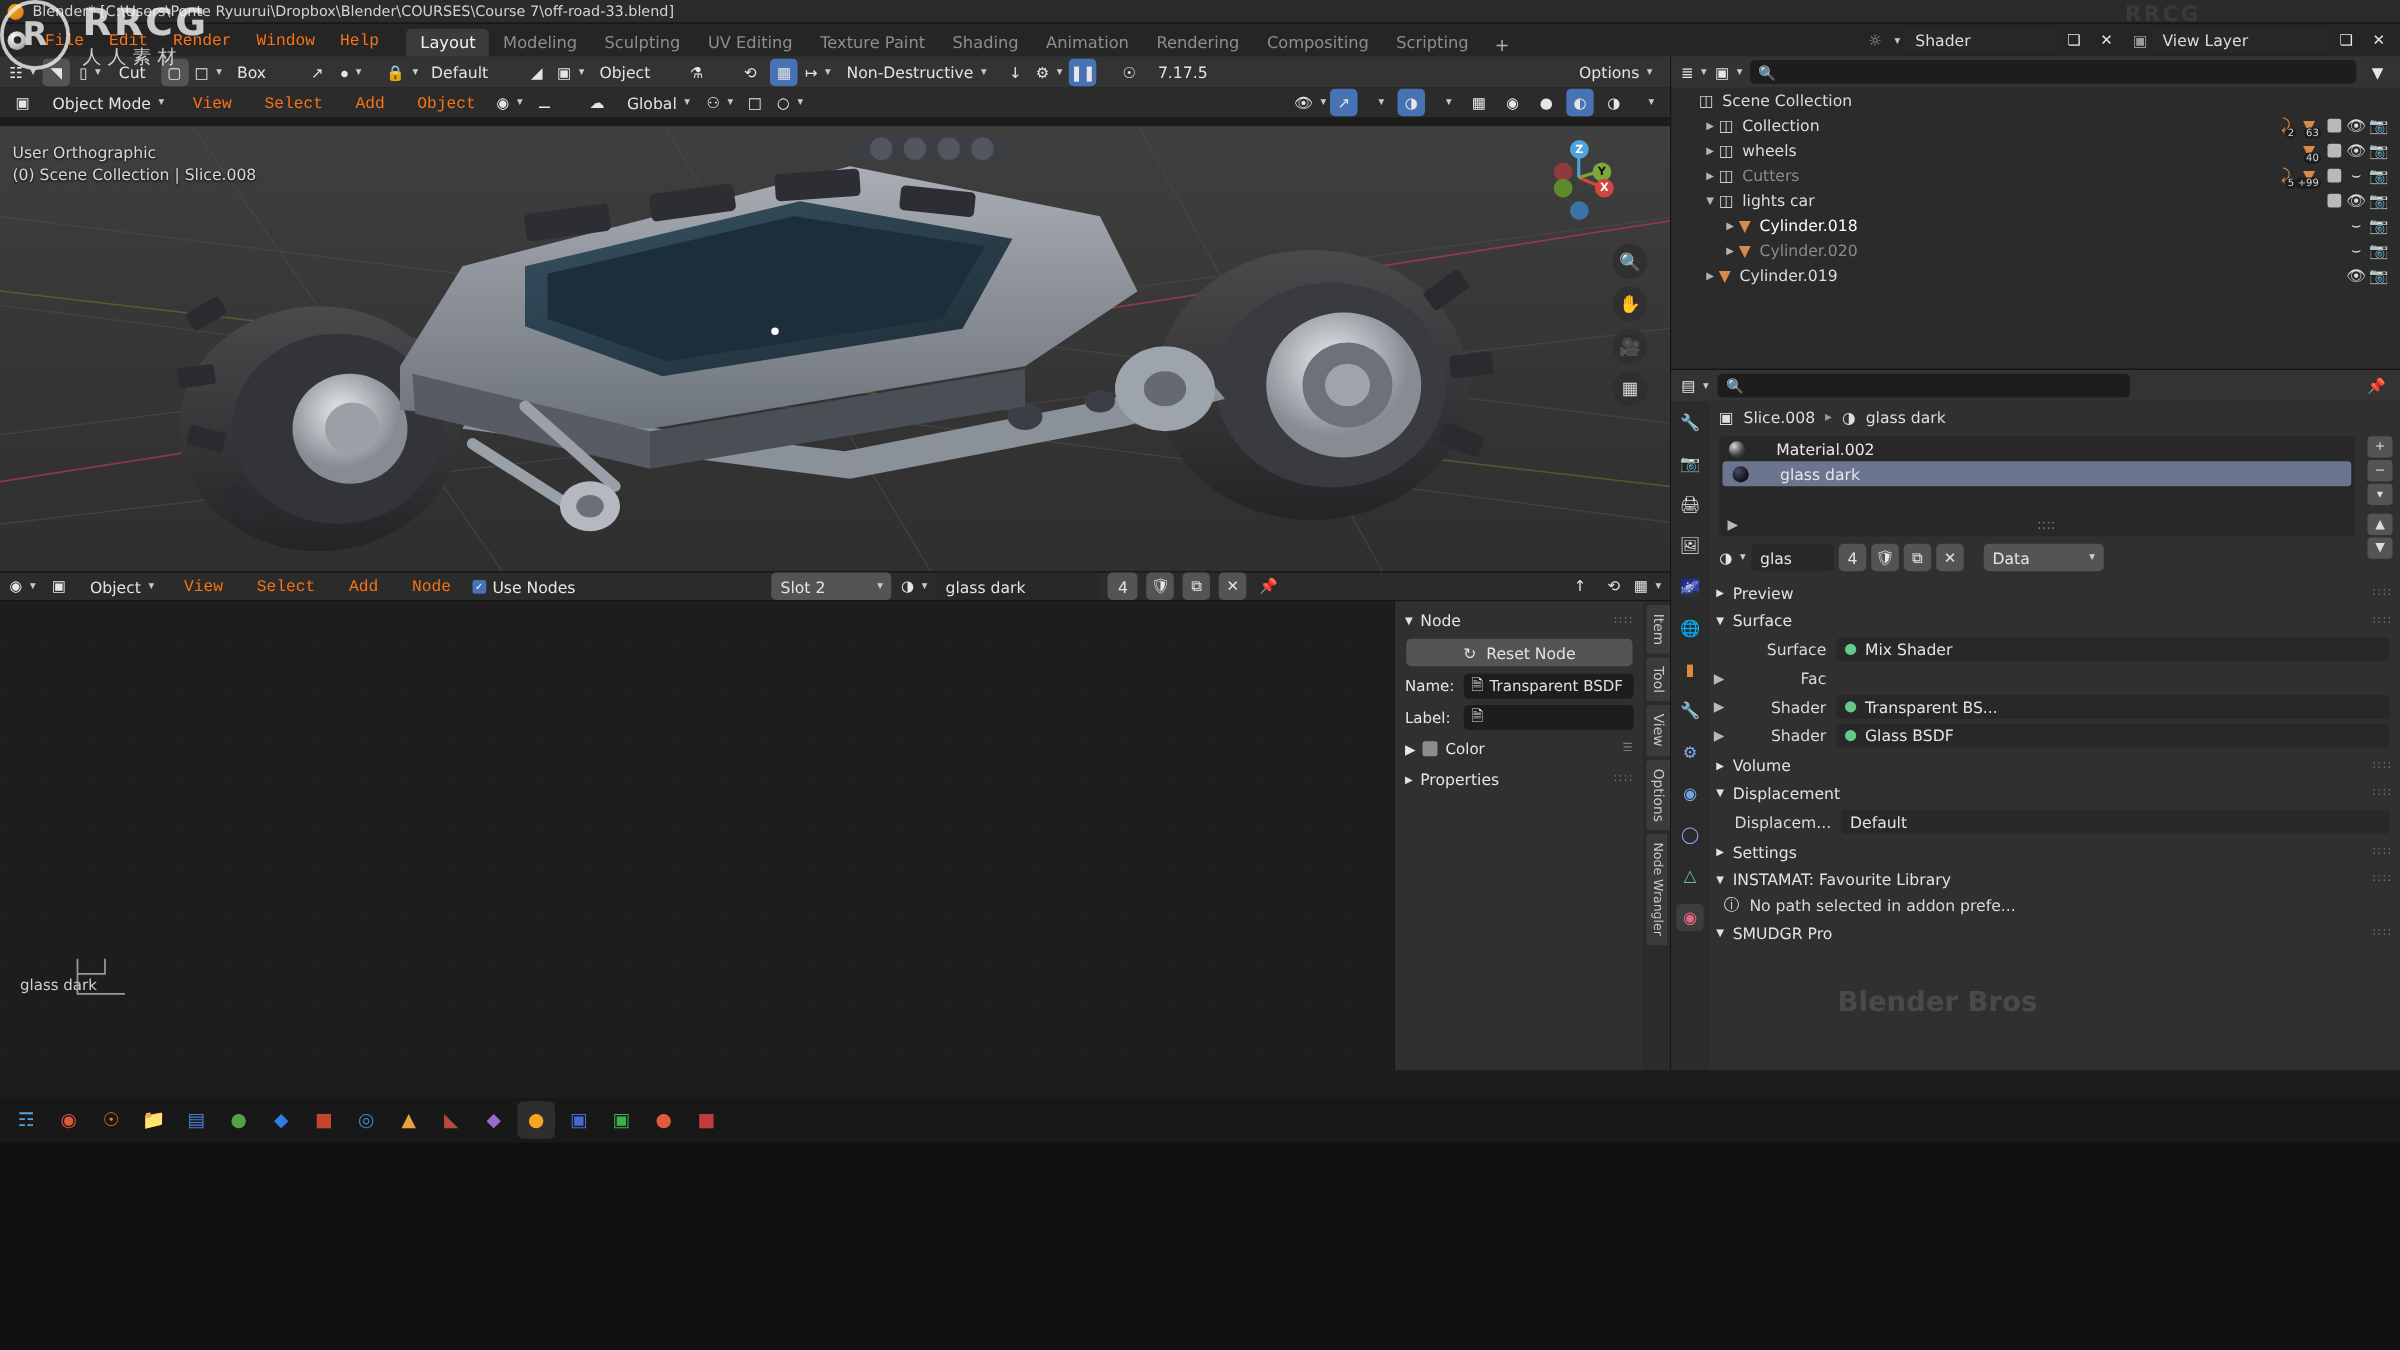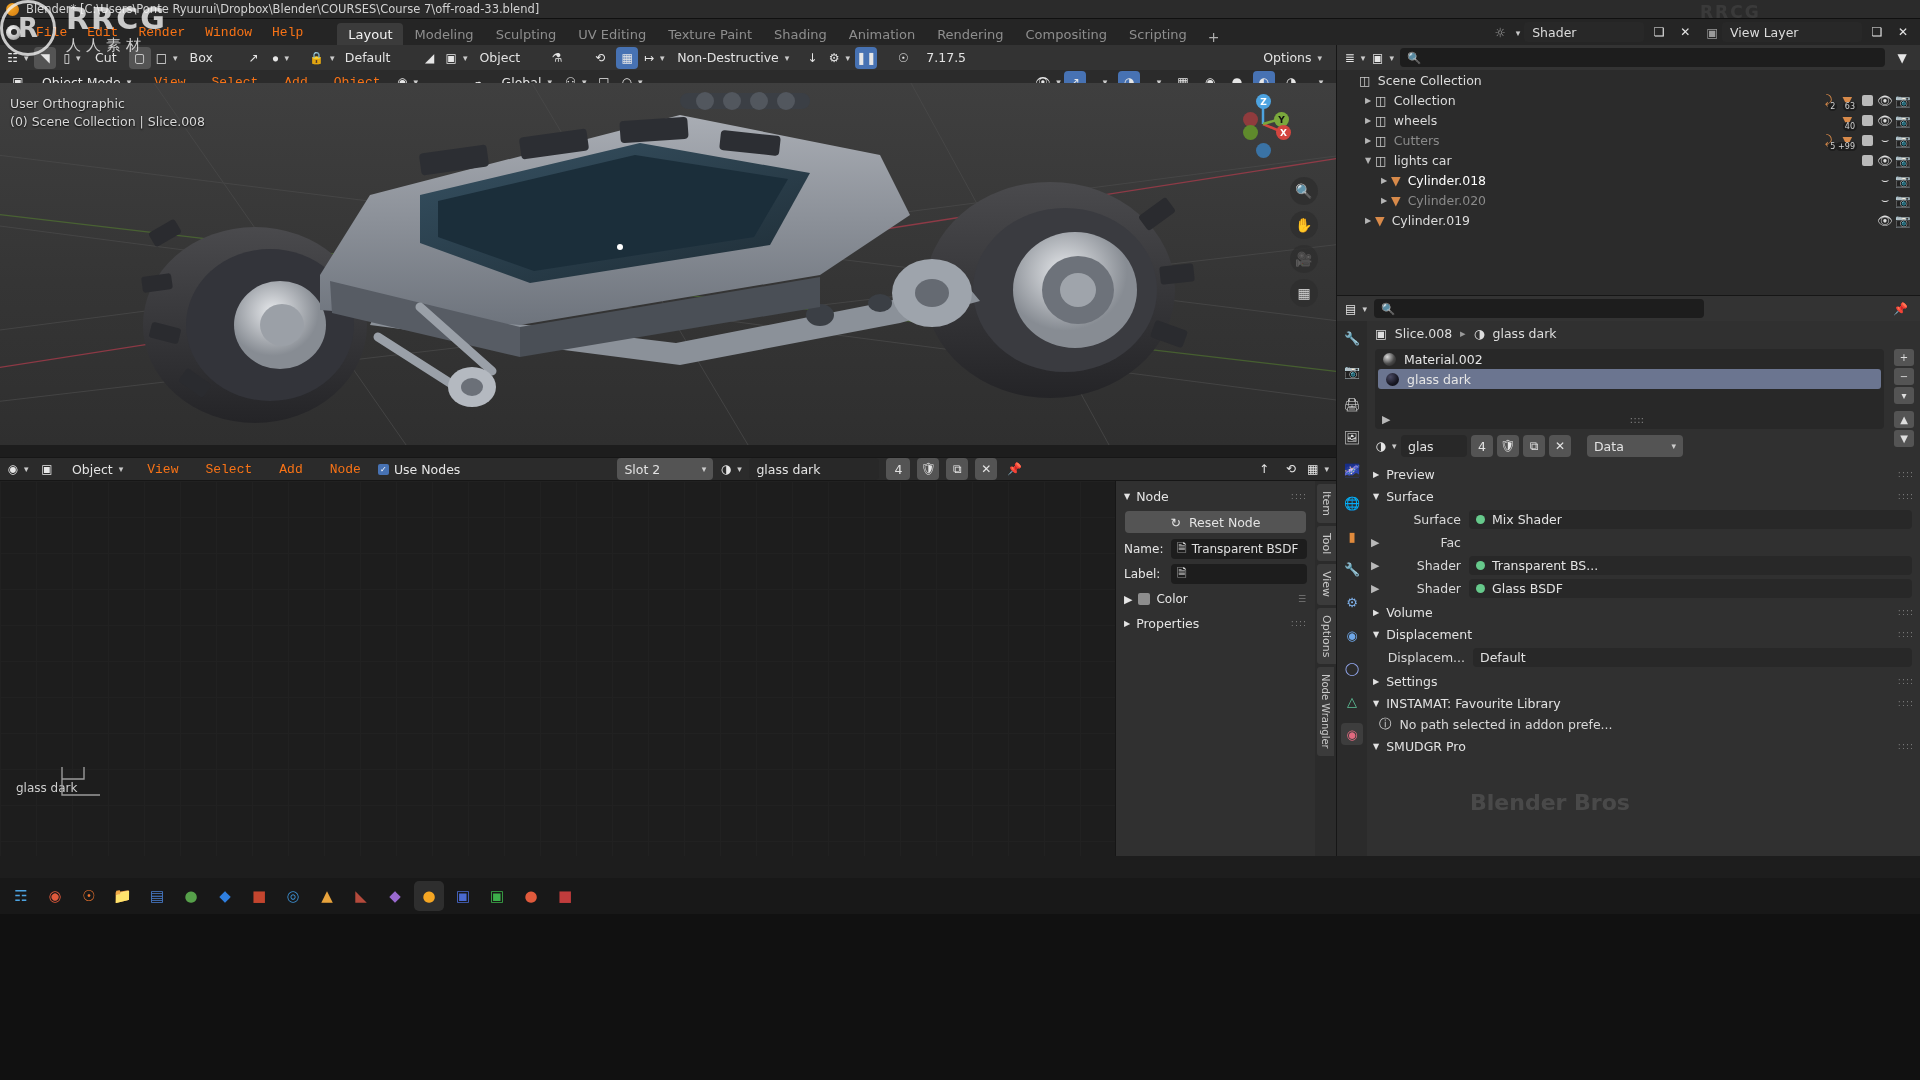--- a/index.html
+++ b/index.html
@@ -32,40 +32,40 @@
   #topbar { position:absolute; left:0; top:19px; width:1920px; height:26px;
      background:#252525; display:flex; align-items:center; }
   #topbar .blogo{ width:26px; height:26px; display:flex; align-items:center;
      justify-content:center; }
   #topbar .blogo div{ width:15px;height:15px;border-radius:50%;
      background:radial-gradient(circle at 35% 32%,#fafafa,#b9b9b9 60%,#6d6d6d); position:relative;}
   #topbar .blogo div:after{content:"";position:absolute;width:6px;height:6px;border-radius:50%;
      background:#2a2a2a;left:5.5px;top:4px;}
   .menu-item { padding:0 10px; height:26px; display:flex; align-items:center;
      font-size:13px; color:#f97316;font-family:Liberation Mono, monospace; }
-  .ws-tabs { display:flex; align-items:flex-end; height:26px; margin-left:24px; }
+  .ws-tabs { display:flex; align-items:flex-end; height:26px; margin-left:12px; }
   .ws { padding:0 11px; height:22px; display:flex; align-items:center;
         font-size:13px; color:#8e8e8e; border-radius:4px 4px 0 0; }
   .ws.active { background:#3b3b3b; color:#f2f2f2; }
   .ws-plus { padding:0 10px; color:#b0b0b0; font-size:14px; }
   #topbar-right { margin-left:auto; display:flex; align-items:center; gap:4px; padding-right:6px;}
   .scenefield { background:#282828; border-radius:4px; height:20px; display:flex;
      align-items:center; padding:0 8px; font-size:12.5px; color:#dcdcdc; }
 
   
   #toolheader { position:absolute; left:0; top:45px; width:1336px; height:25px;
      background:#333; display:flex; align-items:center; gap:5px; padding:0 7px; }
 
   
   #vpheader { position:absolute; left:0; top:70px; width:1336px; height:25px;
      background:#2b2b2b; display:flex; align-items:center; gap:6px; padding:0 7px;
      border-bottom:1px solid #161616; }
 
   
-  #viewport { position:absolute; left:0; top:83px; width:1336px; height:362px;
+  #viewport { position:absolute; left:0; top:101px; width:1336px; height:362px;
      background:linear-gradient(#3f3f3f,#353535 55%,#2f2f2f); overflow:hidden; }
   #vp-text { position:absolute; left:10px; top:12px; font-size:12.5px; color:#d8d8d8;
      line-height:18px; text-shadow:0 1px 2px #000; }
   #grid { position:absolute; inset:0; }
   #gizmo { position:absolute; right:40px; top:8px; width:66px; height:66px; }
   .gdot { position:absolute; width:15px;height:15px;border-radius:50%;
      display:flex;align-items:center;justify-content:center;font-size:9px;
      font-weight:bold;color:#111; }
   .vtool { position:absolute; right:18px; width:28px;height:28px;border-radius:50%;
      background:#2e2e2ecc; display:flex;align-items:center;justify-content:center;
@@ -128,21 +128,21 @@
      display:flex; flex-direction:column; align-items:center; padding-top:6px; gap:11px; }
   .pico { width:22px;height:22px; display:flex;align-items:center;justify-content:center;
      border-radius:4px; font-size:13px; }
   .pico.act { background:#3d3d3d; }
   #pbody { position:absolute; left:30px; top:25px; right:0; bottom:0;
      background:#303030; overflow:hidden; }
   .breadcrumb{ height:24px; display:flex; align-items:center; gap:8px; padding:0 8px;
      font-size:12.5px; color:#dedede; }
   .matlist{ margin:4px 8px; background:#282828; border-radius:4px; height:80px;
      position:relative; }
-  .matrow{ height:20px; display:flex; align-items:center; gap:8px; padding:0 8px;
+  .matrow{ height:20px; display:flex; align-items:center; gap:25px; padding:0 8px;
      font-size:12.5px; }
   .matrow.sel{ background:#6b7590; border-radius:3px; margin:0 3px; }
   .msphere{ width:13px;height:13px;border-radius:50%;
      background:radial-gradient(circle at 33% 30%,#d8d8d8,#4a4a4a 55%,#1b1b1b); }
   .msphere.dark{ background:radial-gradient(circle at 33% 30%,#4a4a63,#171722 60%,#0b0b10); }
   .mside{ position:absolute; right:-22px; top:0; width:20px; display:flex;
      flex-direction:column; gap:2px; }
   .mbtn{ height:17px; background:#545454; border-radius:3px; display:flex;
      align-items:center;justify-content:center;font-size:10px; color:#ddd;}
   .datarow{ display:flex; align-items:center; gap:4px; margin:6px 8px; }

